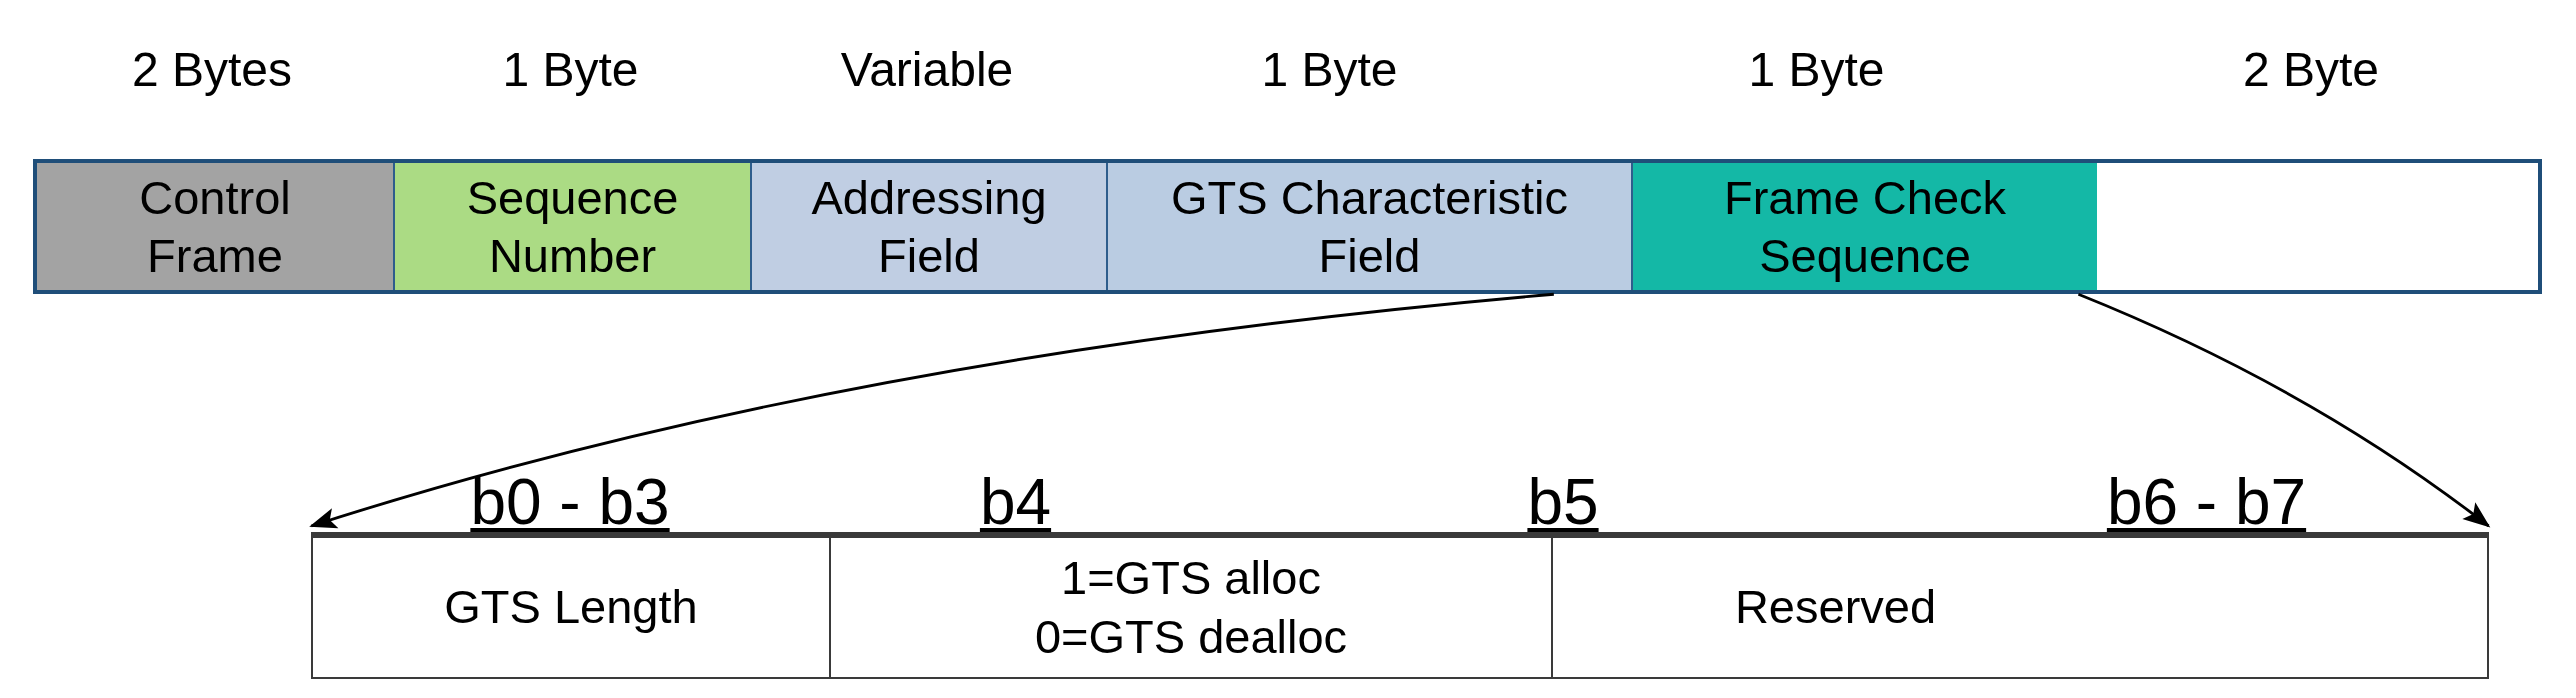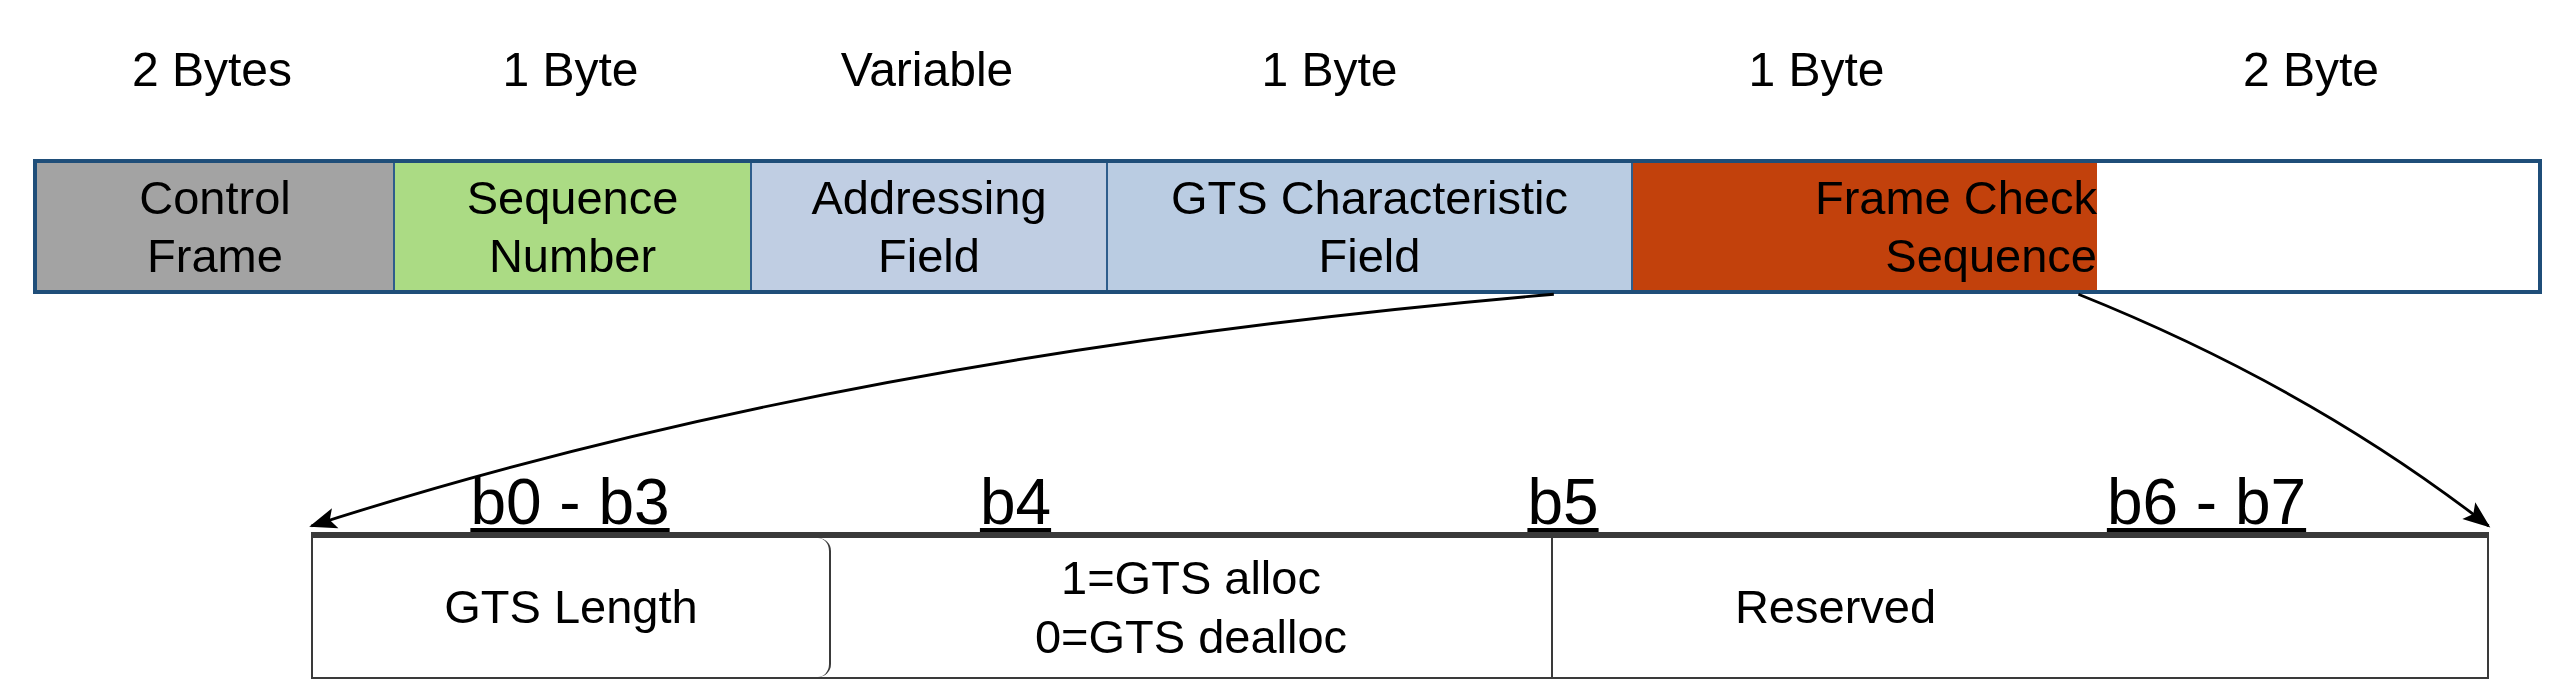--- a/index.html
+++ b/index.html
@@ -156,21 +156,21 @@
         <div class="line">Number</div>
       </div>
       <div class="frame-cell fc-addr" style="width: 356px; background: rgb(192, 206, 227);">
         <div class="line">Addressing</div>
         <div class="line">Field</div>
       </div>
       <div class="frame-cell fc-gts" style="width: 525px; background: rgb(186, 204, 226);">
         <div class="line">GTS Characteristic</div>
         <div class="line">Field</div>
       </div>
-      <div class="frame-cell fc-fcs" style="width: 464px; background: #c2410c; align-items: flex-end;">
+      <div class="frame-cell fc-fcs" style="width: 464px; background: #14b8a6;">
         <div class="line">Frame Check</div>
         <div class="line">Sequence</div>
       </div>
     </div>
 
   <svg id="leaders" viewBox="0 0 3622 982" width="2576" height="698" xmlns="http://www.w3.org/2000/svg">
     <defs>
       <marker id="arrowhead" markerWidth="11" markerHeight="11" refX="9.2" refY="4.0" orient="auto" markerUnits="strokeWidth">
         <path d="M0.4,0.3 L10,4.0 L0.4,7.7 L2.4,4.0 Z" fill="#000000"></path>
       </marker>
@@ -182,21 +182,21 @@
   </svg>
 
   <div id="bit-label-row">
       <div class="bit-label" style="left: 311px; width: 518px;">b0 - b3</div>
       <div class="bit-label" style="left: 829px; width: 373px;">b4</div>
       <div class="bit-label" style="left: 1202px; width: 722px;">b5</div>
       <div class="bit-label" style="left: 1924px; width: 565px;">b6 - b7</div>
     </div>
 
   <div id="bit-table">
-      <div class="bit-cell" style="width: 518px; border-radius: 13px;">
+      <div class="bit-cell" style="width: 518px;">
         <div class="line">GTS Length</div>
       </div>
       <div class="bit-cell" style="width: 722px;">
         <div class="line">1=GTS alloc</div>
         <div class="line">0=GTS dealloc</div>
       </div>
       <div class="bit-cell" style="width: 565px; border-radius: 24px;">
         <div class="line">Reserved</div>
       </div>
     </div>

